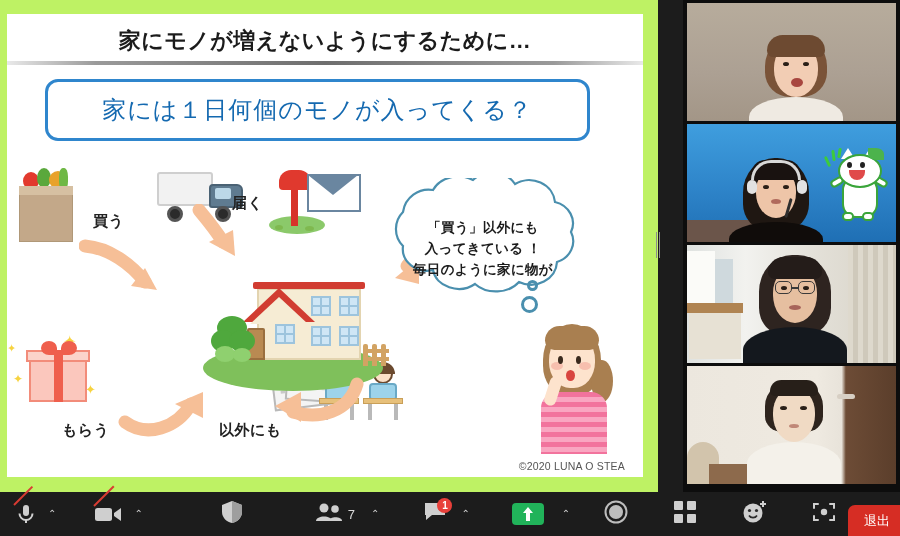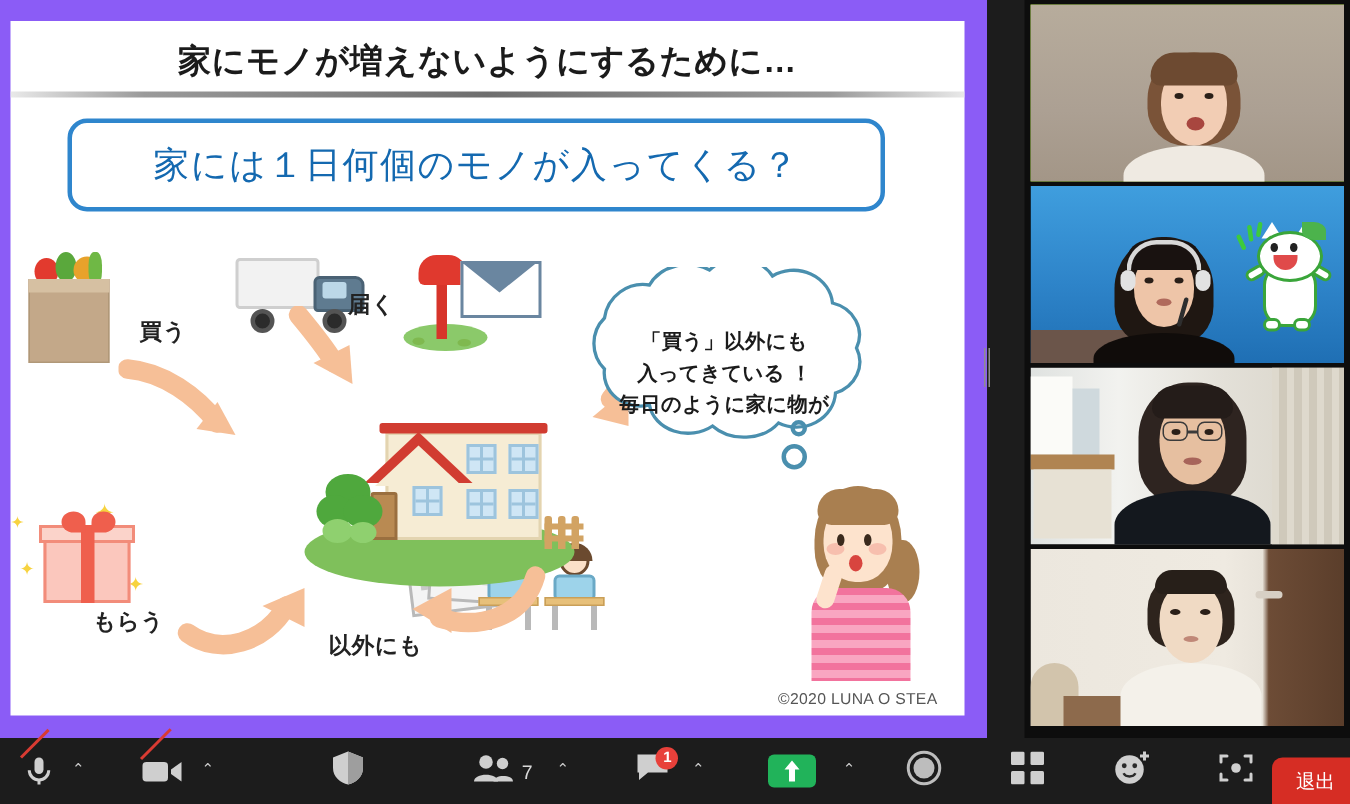--- a/index.html
+++ b/index.html
@@ -14,21 +14,21 @@
     position: relative;
     width: 900px; height: 536px;
     background: #1c1c1c;
   }
 
   
   #share-area {
     position: absolute;
     left: 0; top: 0;
     width: 658px; height: 492px;
-    background: #8b5cf6;
+    background: #bef264;
   }
   #slide {
     position: absolute;
     left: 7px; top: 14px;
     width: 636px; height: 463px;
     background: #ffffff;
     overflow: hidden;
   }
   
   .slide-title {
@@ -330,21 +330,21 @@
   .arrow svg { display: block; }
 
   
   .dlabel {
     position: absolute;
     font-size: 15px; font-weight: bold; color: #222;
     letter-spacing: .5px;
   }
   .lab-kau   { left: 86px;  top: 66px; }
   .lab-todoku{ left: 225px; top: 48px; }
-  .lab-morau { left: 55px;  top: 259px; font-family: Liberation Mono, monospace; }
+  .lab-morau { left: 55px;  top: 275px; font-family: Liberation Mono, monospace; }
   .lab-mochi { left: 212px; top: 275px; }
 
   .copyright {
     position: absolute; right: 18px; bottom: 5px;
     font-size: 10.5px; color: #555;
     letter-spacing: .2px;
   }
 
   
   #split-handle {

